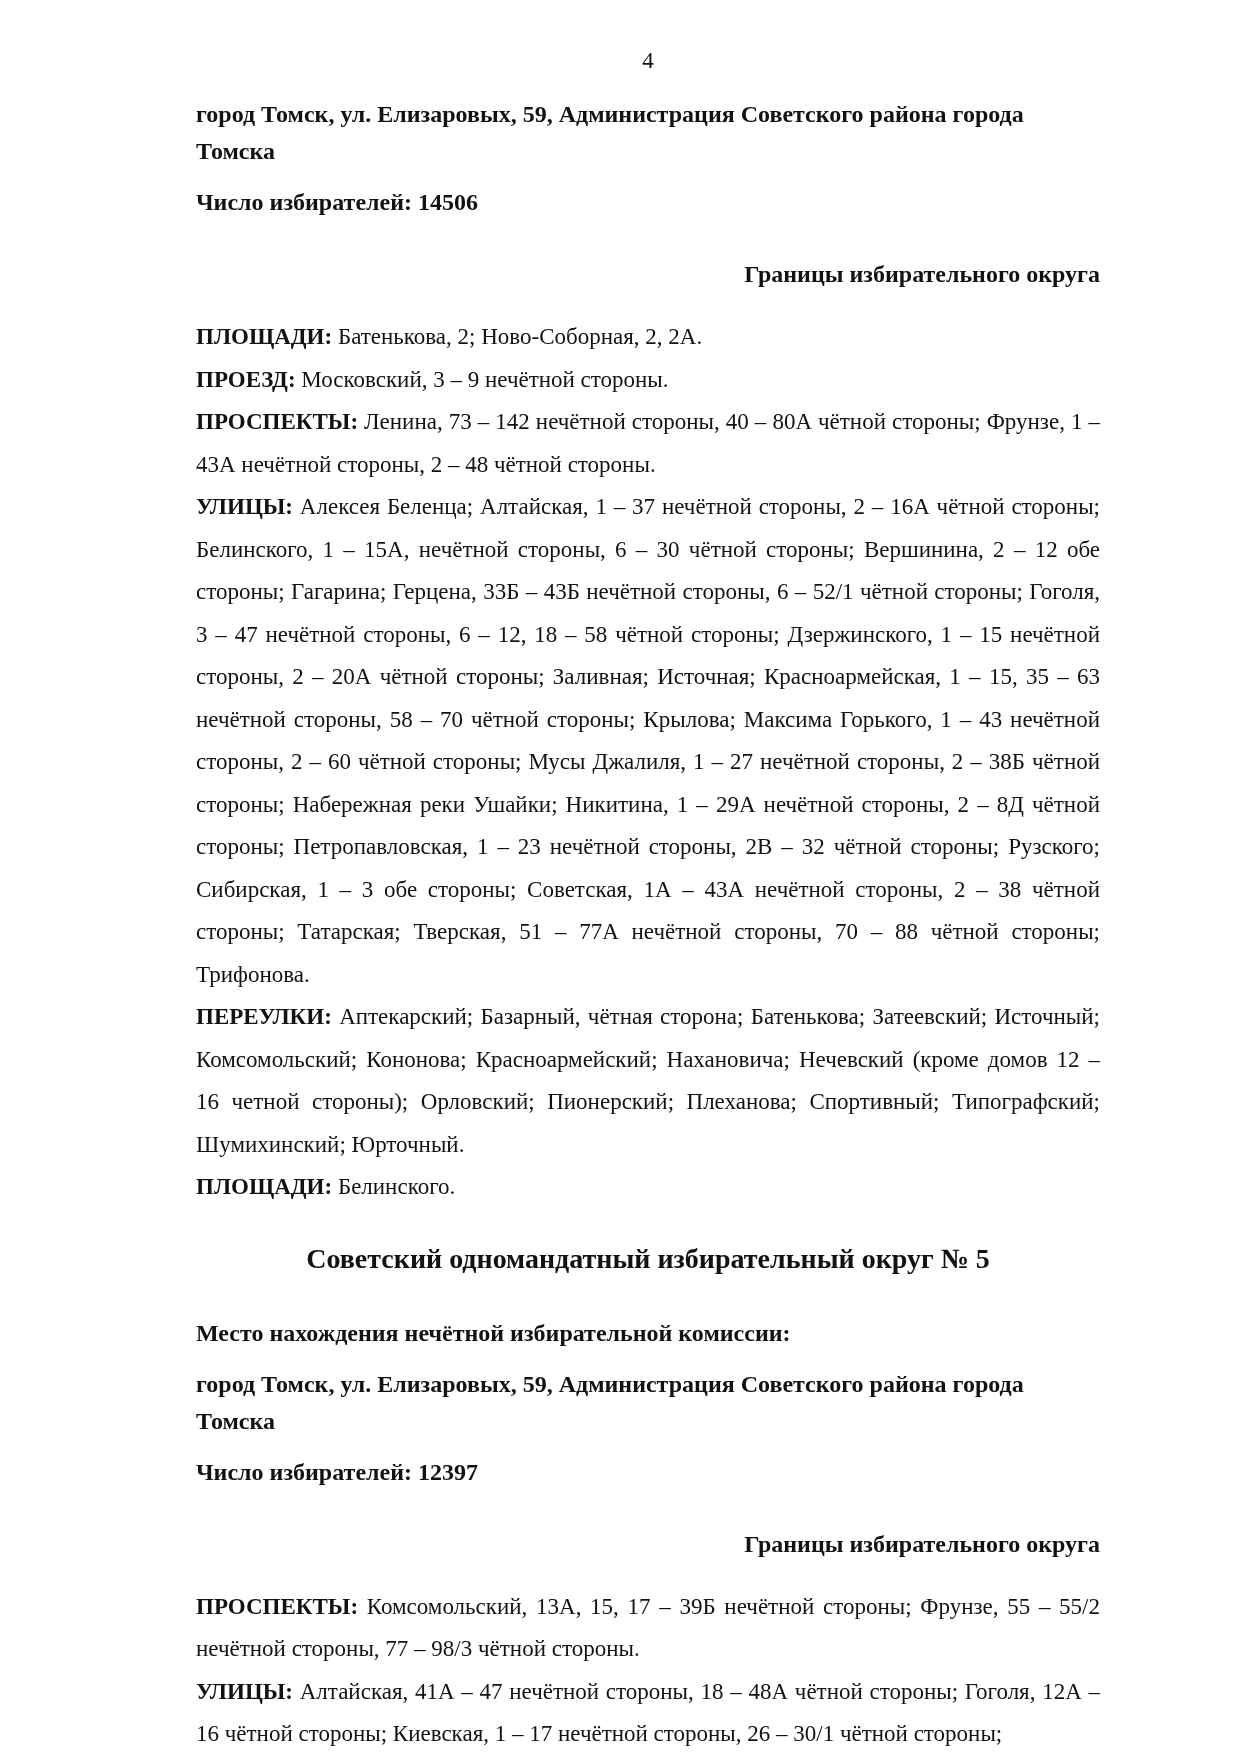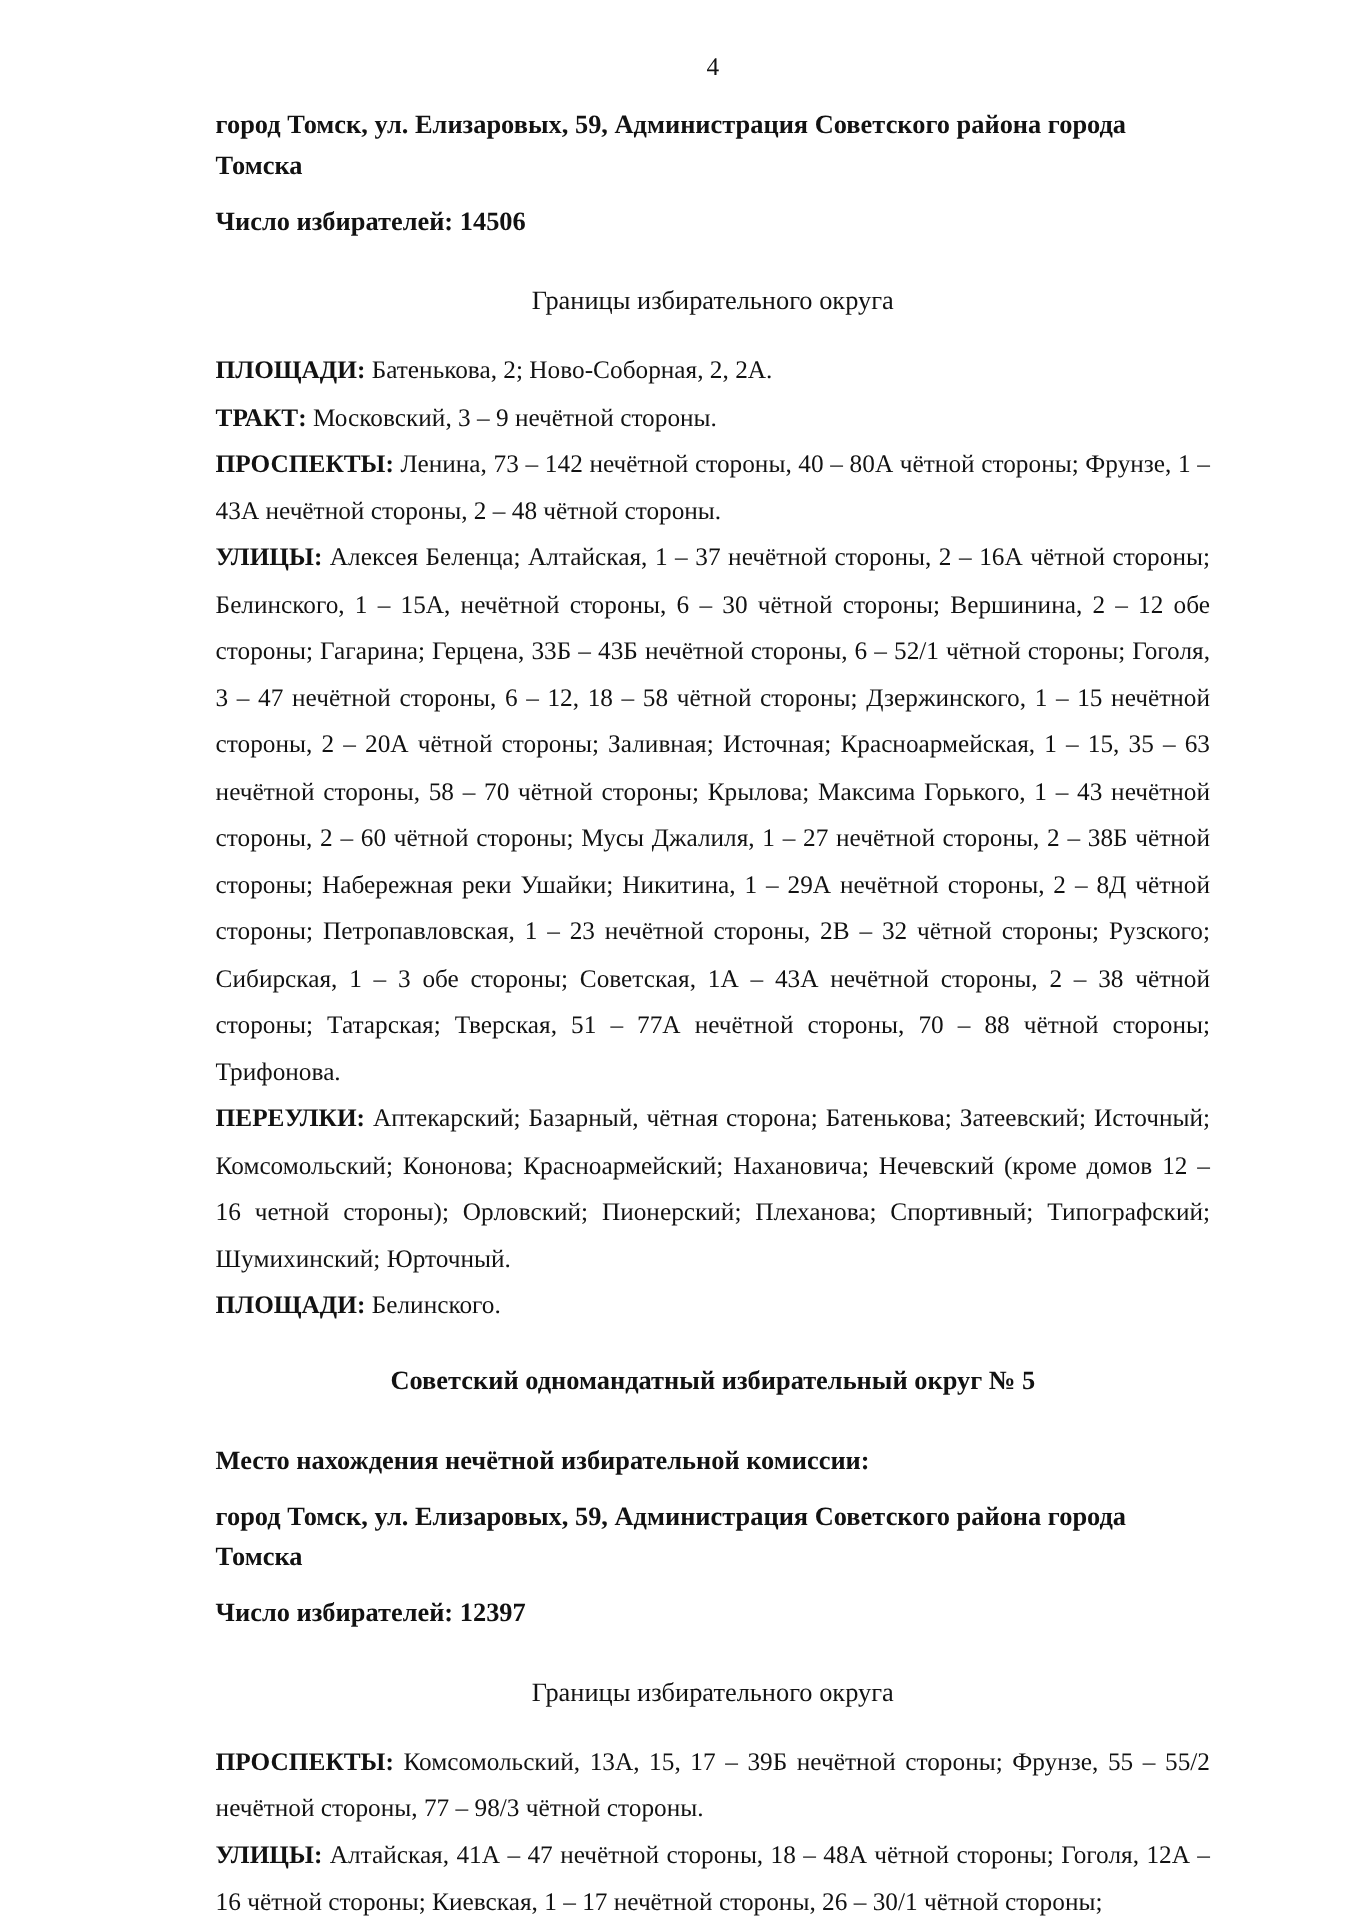--- a/index.html
+++ b/index.html
@@ -31,29 +31,29 @@
   .addr-block {
     font-weight: bold;
     font-size: 24px;
     line-height: 37px;
   }
   .addr-block .line {
     display: block;
     margin-top: 14px;
   }
   .heading {
-    text-align: center;
-    font-weight: normal;
+    text-align: right;
+    font-weight: bold;
     font-size: 24px;
     margin: 40px 0 28px 0;
   }
   .district-title {
     text-align: center;
     font-weight: bold;
-    font-size: 24px;
+    font-size: 28px;
     margin: 34px 0 40px 0;
   }
   .para {
     font-size: 23px;
     line-height: 42.5px;
     text-align: justify;
     margin: 0;
   }
   .para strong {
     font-weight: bold;
@@ -78,21 +78,21 @@
 
     <h2 class="heading">Границы избирательного округа</h2>
 
     <div class="body-block">
 
       <p class="para">
         <strong>ПЛОЩАДИ:</strong><span> Батенькова, 2; Ново-Соборная, 2, 2А.</span>
       </p>
 
       <p class="para">
-        <strong>ТРАКТ:</strong><span> Московский, 3 – 9 нечётной стороны.</span>
+        <strong>ПРОЕЗД:</strong><span> Московский, 3 – 9 нечётной стороны.</span>
       </p>
 
       <p class="para">
         <strong>ПРОСПЕКТЫ:</strong><span> Ленина, 73 – 142 нечётной стороны, 40 – 80А чётной стороны; Фрунзе, 1 – 43А нечётной стороны, 2 – 48 чётной стороны.</span>
       </p>
 
       <p class="para">
         <strong>УЛИЦЫ:</strong><span> Алексея Беленца;  Алтайская, 1 – 37 нечётной стороны, 2 – 16А чётной стороны; Белинского, 1 – 15А, нечётной стороны, 6 – 30 чётной стороны; Вершинина, 2 – 12 обе стороны; Гагарина; Герцена,  33Б – 43Б нечётной стороны, 6 – 52/1 чётной стороны;  Гоголя, 3 – 47  нечётной стороны, 6 – 12, 18 – 58 чётной стороны; Дзержинского, 1 – 15 нечётной стороны, 2 – 20А чётной стороны; Заливная;  Источная; Красноармейская, 1 – 15, 35 – 63 нечётной стороны, 58 – 70 чётной стороны; Крылова; Максима Горького, 1 – 43 нечётной стороны, 2 – 60 чётной стороны; Мусы Джалиля, 1 – 27 нечётной стороны, 2 – 38Б чётной стороны;  Набережная реки Ушайки; Никитина, 1 – 29А нечётной стороны, 2 – 8Д чётной стороны; Петропавловская, 1 – 23 нечётной стороны, 2В – 32 чётной стороны; Рузского; Сибирская, 1 – 3 обе стороны; Советская, 1А – 43А нечётной стороны, 2 – 38 чётной стороны; Татарская; Тверская, 51 – 77А нечётной стороны, 70 – 88 чётной стороны; Трифонова.</span>
       </p>
 

